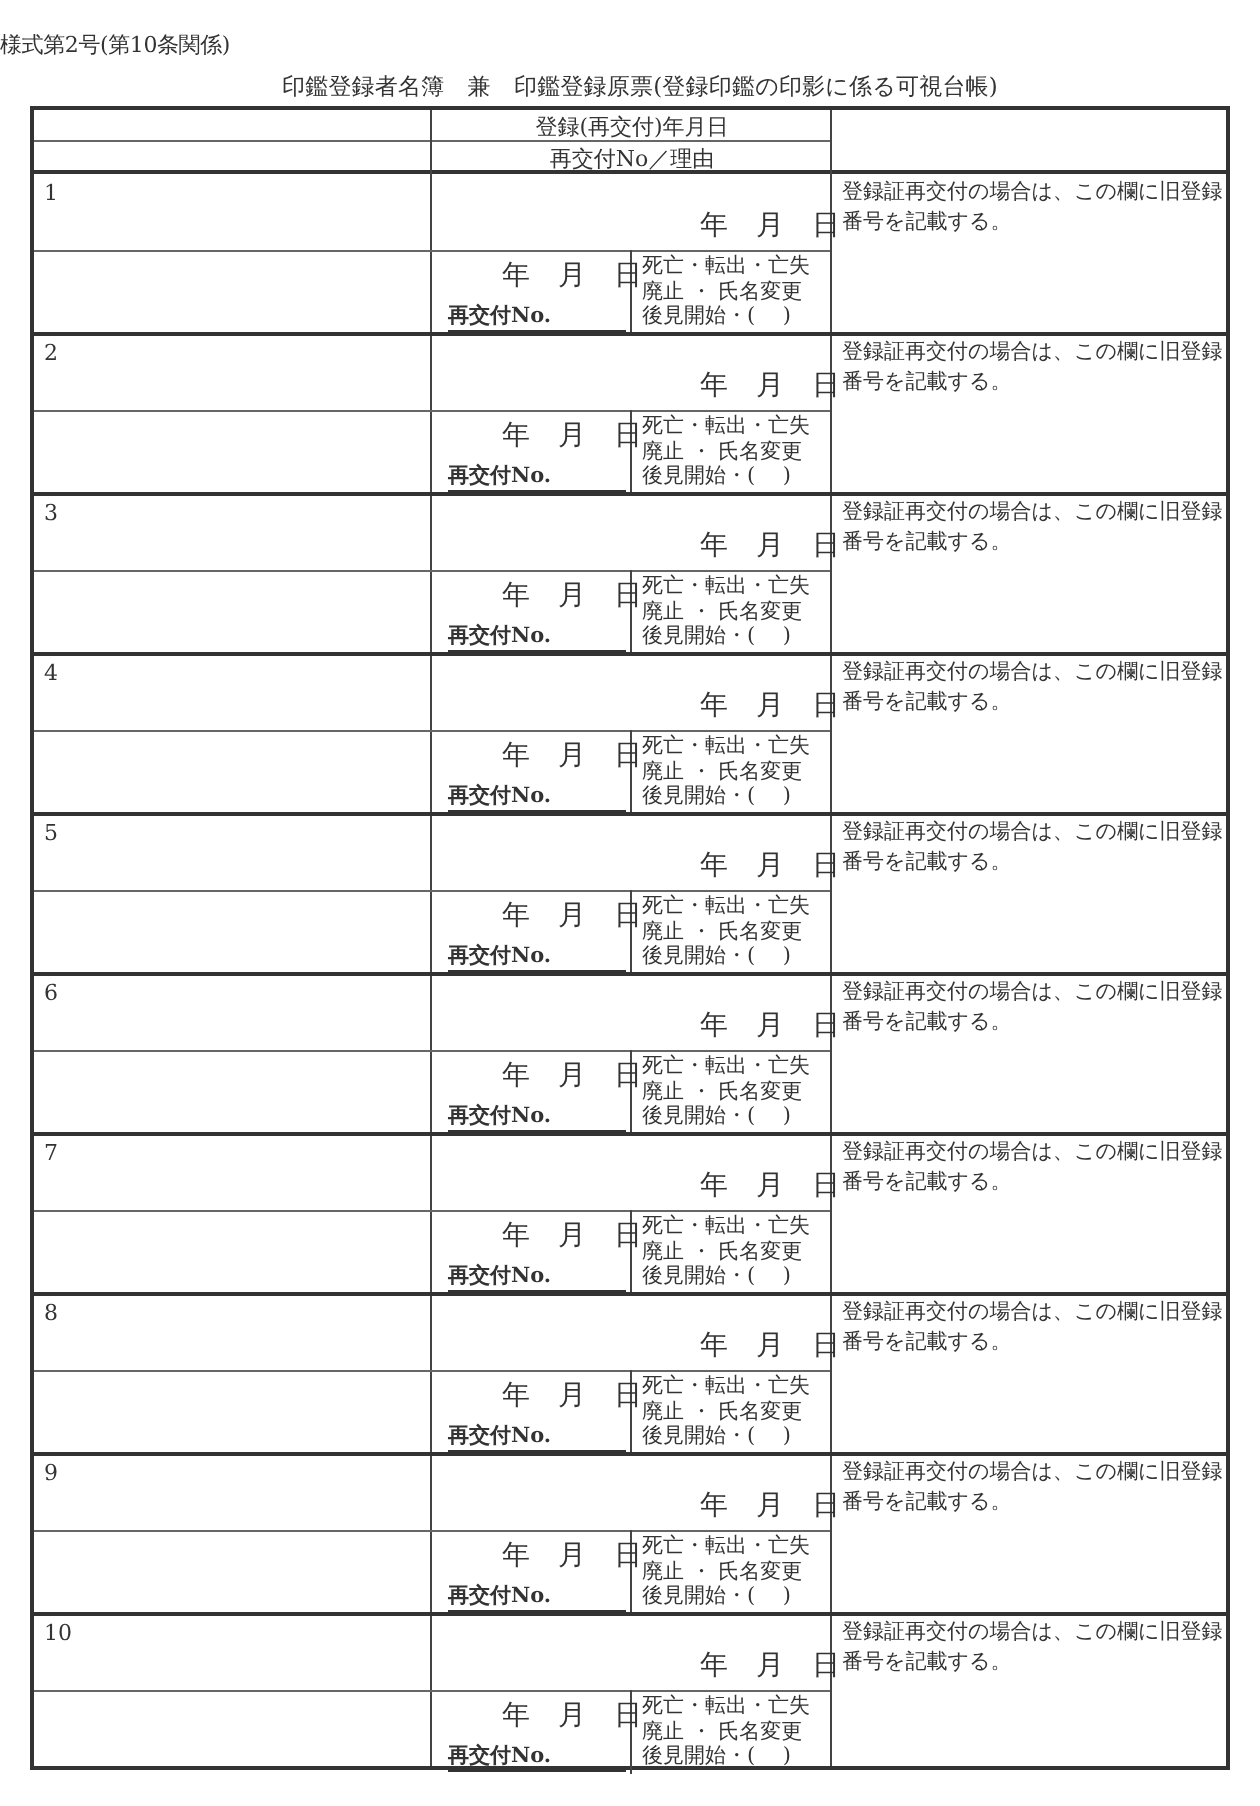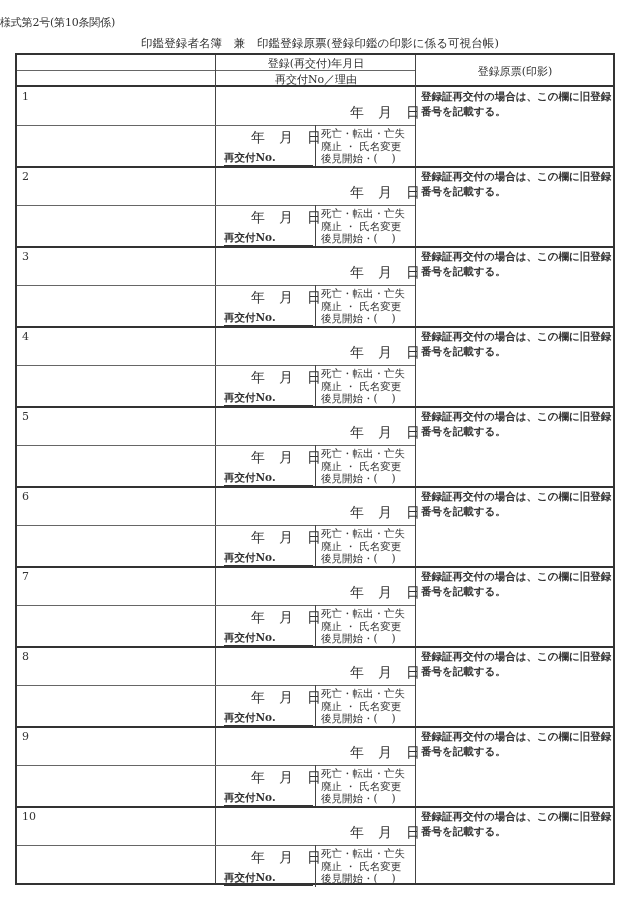--- a/index.html
+++ b/index.html
@@ -16,33 +16,32 @@
   }
   .abs { position: absolute; box-sizing: border-box; }
   .vline { position: absolute; width: 1px; background: #444; }
   .hline { position: absolute; height: 1px; background: #666; }
   .hthick { position: absolute; height: 2px; background: #333; }
   .hdr { position: absolute; font-size: 11px; text-align: center; }
   .rownum { position: absolute; font-size: 11px; }
   .ymd { position: absolute; font-size: 14px; word-spacing: 0; white-space: pre; }
   .reissue { position: absolute; font-size: 10.5px; border-bottom: 1px solid #333; width: 89px; font-weight: bold; }
   .reason { position: absolute; font-size: 10.5px; line-height: 12.5px; white-space: pre; letter-spacing: 0px; }
-  .note { position: absolute; font-size: 10.5px; line-height: 15px; width: 196px; font-weight: bold; }
+  .note { position: absolute; font-size: 10.5px; line-height: 15px; width: 196px; }
 </style>
 </head>
 <body>
 
 <div class="form-label">様式第2号(第10条関係)</div>
 <div class="doc-title">印鑑登録者名簿　兼　印鑑登録原票(登録印鑑の印影に係る可視台帳)</div>
 
 <div class="table" id="tbl">
 
   <div class="hdr" style="left:199px;width:200px;top:1px;">登録(再交付)年月日</div>
   <div class="hdr" style="left:199px;width:200px;top:17px;">再交付No／理由</div>
-  <div class="hdr" style="left:399px;width:198px;top:9px;">登録原票(印影)</div>
   <div class="hline" style="left:0;width:398px;top:15px;"></div>
   <div class="hthick" style="left:0;width:596px;top:30px;"></div>
   <div class="vline" style="left:198px;top:0;height:828px;"></div>
   <div class="vline" style="left:398px;top:0;height:828px;"></div>
 <div class="abs" style="left: 0px; top: 32px; width: 596px; height: 80px;">
       <div class="rownum" style="left:5px;top:3px;">1</div>
       <div class="ymd" style="left:333px;top:17px;">年　月　日</div>
       <div class="hline" style="left:0;width:398px;top:38px;"></div>
       <div class="vline" style="left:298px;top:38px;height:42px;"></div>
       <div class="ymd" style="left:234px;top:42px;">年　月　日</div>

